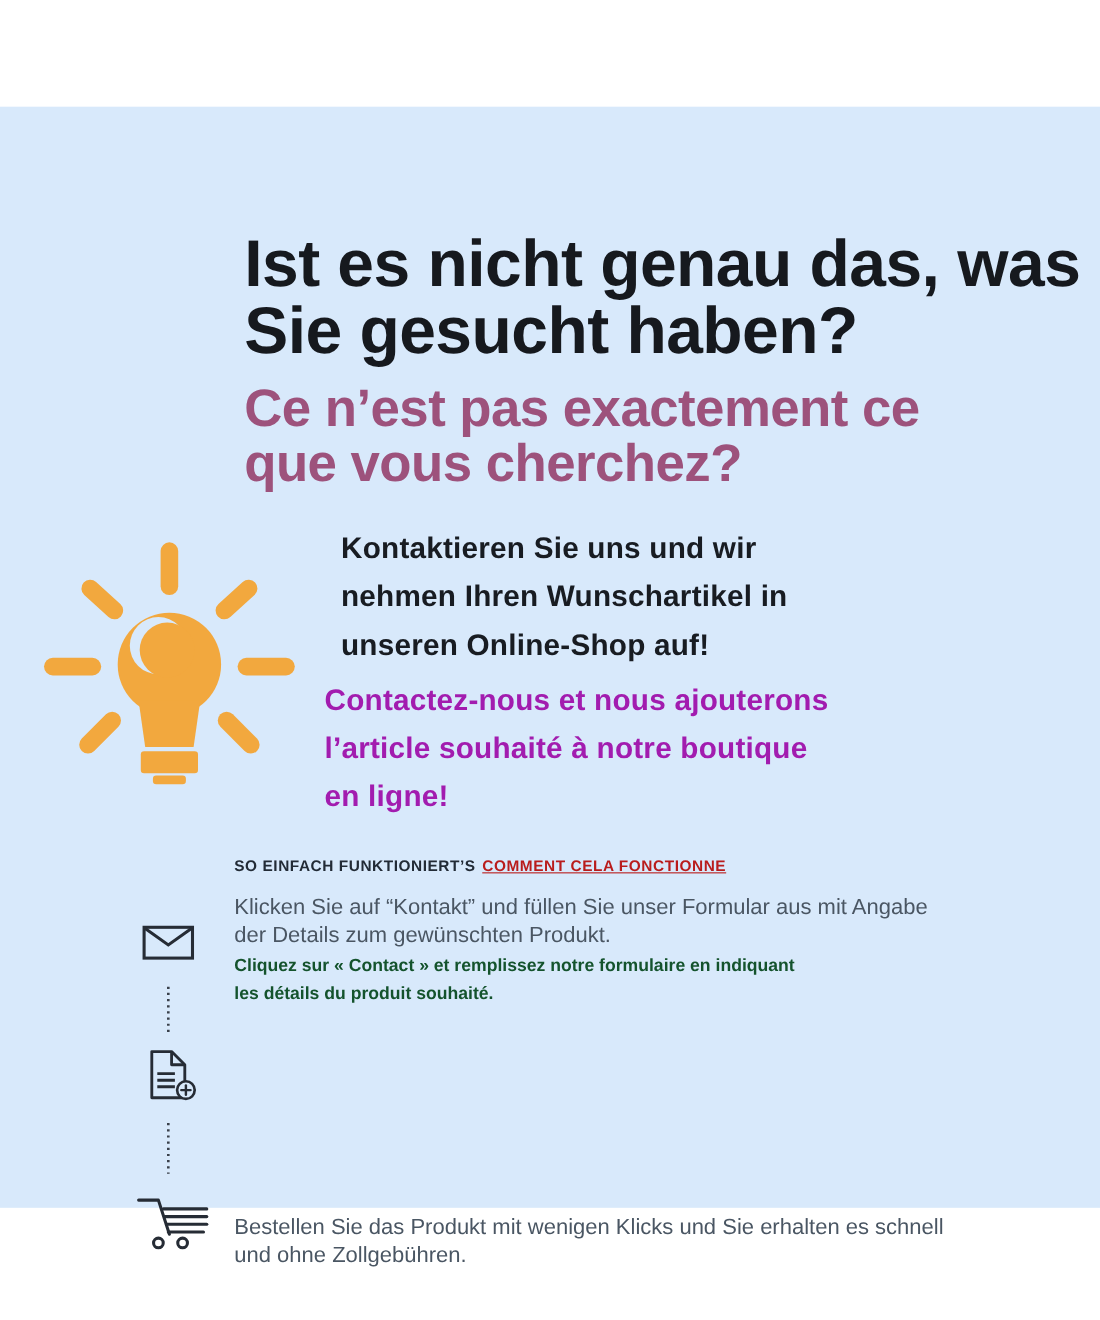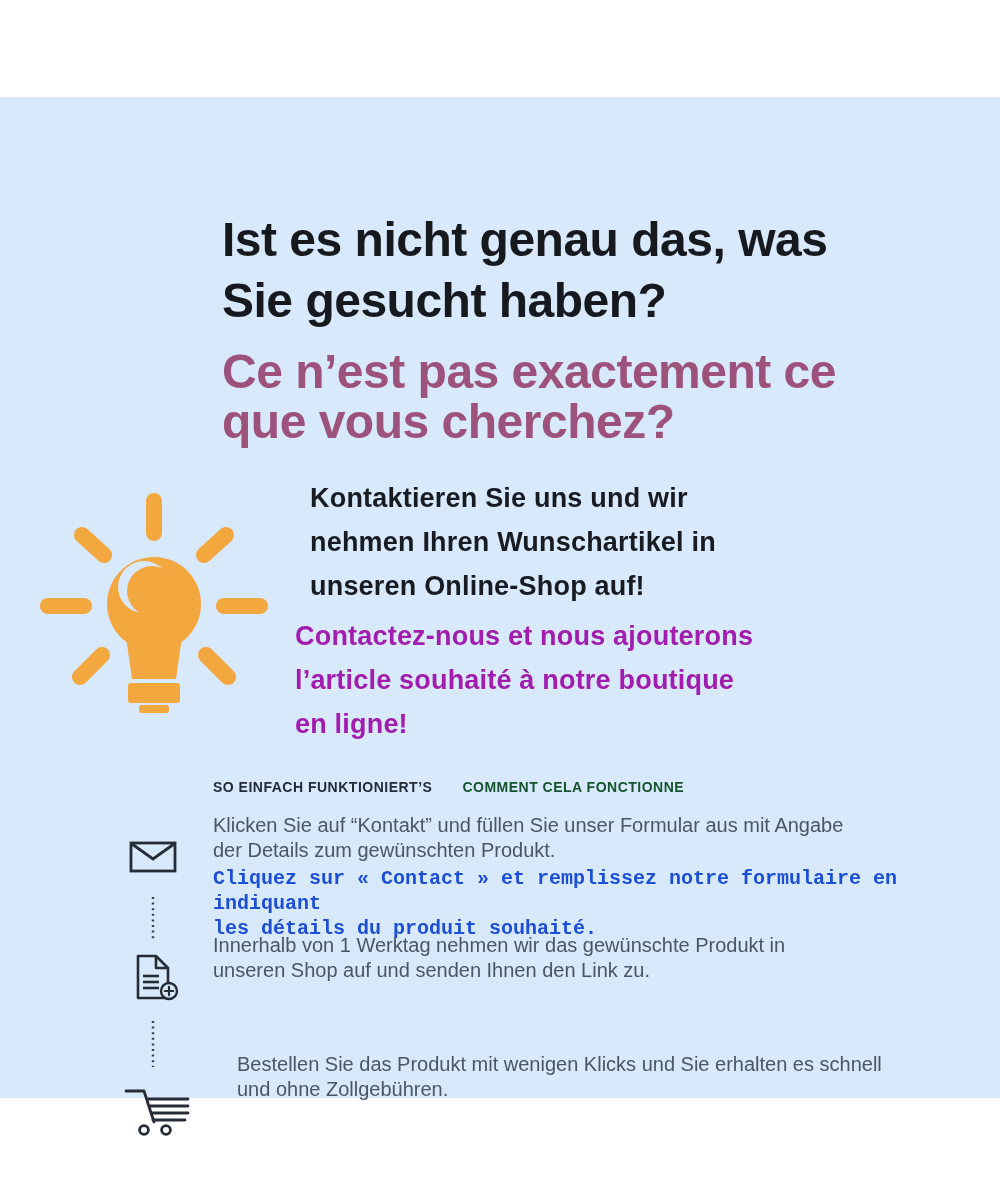--- a/index.html
+++ b/index.html
@@ -15,21 +15,21 @@
   .panel {
     position: absolute;
     left: 0; top: 97px;
     width: 1000px; height: 1001px;
     background: #d8e9fb;
   }
   .pre { white-space: pre-line; }
 
   .heading-block { position: absolute; left: 222px; top: 112px; width: 762px; }
   .heading-de {
-    font-size: 48px; line-height: 61px; font-weight: 700;
+    font-size: 60px; line-height: 61px; font-weight: 700;
     letter-spacing: -0.5px; color: #16191e;
   }
   .heading-fr {
     font-size: 48px; line-height: 50px; font-weight: 700;
     letter-spacing: -0.5px; color: #9d527c; margin-top: 16px;
   }
 
   .bulb { position: absolute; left: 38px; top: 390px; }
 
   .intro-block { position: absolute; left: 295px; top: 379px; width: 620px; }
@@ -37,35 +37,35 @@
     font-size: 27px; line-height: 44px; font-weight: 700;
     color: #181c22; letter-spacing: 0.2px; margin-left: 15px;
   }
   .intro-fr {
     font-size: 27px; line-height: 44px; font-weight: 700;
     color: #a21caf; letter-spacing: 0.2px; margin-top: 6px;
   }
 
   .how-header {
     position: absolute; left: 213px; top: 682px;
-    display: flex; gap: 30px; align-items: baseline;
+    display: flex; gap: 6px; align-items: baseline;
   }
   .how-title-de {
     font-size: 14px; font-weight: 700; letter-spacing: 0.5px; color: #222b36;
   }
   .how-title-fr {
-    font-size: 14px; font-weight: 700; letter-spacing: 0.5px; color: #14532d;
+    font-size: 14px; font-weight: 700; letter-spacing: 0.5px; color: #b91c1c; text-decoration: underline;
   }
 
   .step-text { position: absolute; left: 213px; width: 740px; }
   .step-1 { top: 716px; }
   .step-2 { top: 836px; }
-  .step-3 { top: 955px; margin-left: 24px; }
+  .step-3 { top: 1007px; }
   .step-de { font-size: 20px; line-height: 25px; font-weight: 400; color: #4a5663; }
-  .step-fr { font-size: 20px; line-height: 25px; font-weight: 700; color: #1d4ed8; margin-top: 3px; font-family: Liberation Mono, monospace; }
+  .step-fr { font-size: 16px; line-height: 25px; font-weight: 700; color: #14532d; margin-top: 3px; }
 
   .icon-abs { position: absolute; }
   .envelope { left: 129px; top: 744px; }
   .doc      { left: 131px; top: 857px; }
   .cart     { left: 122px; top: 987px; }
   .connector-1 { left: 151px; top: 799px; }
   .connector-2 { left: 151px; top: 923px; }
 </style>
 </head>
 <body>
@@ -155,22 +155,20 @@
     </svg>
 
     <div class="step-text step-1">
       <div class="step-de pre">Klicken Sie auf “Kontakt” und füllen Sie unser Formular aus mit Angabe
 der Details zum gewünschten Produkt.</div>
       <div class="step-fr pre">Cliquez sur « Contact » et remplissez notre formulaire en indiquant
 les détails du produit souhaité.</div>
     </div>
 
     <div class="step-text step-2">
-      <div class="step-de pre">Innerhalb von 1 Werktag nehmen wir das gewünschte Produkt in
-unseren Shop auf und senden Ihnen den Link zu.</div>
     </div>
 
     <div class="step-text step-3">
       <div class="step-de pre">Bestellen Sie das Produkt mit wenigen Klicks und Sie erhalten es schnell
 und ohne Zollgebühren.</div>
     </div>
 
   </div>
 </div>
 

